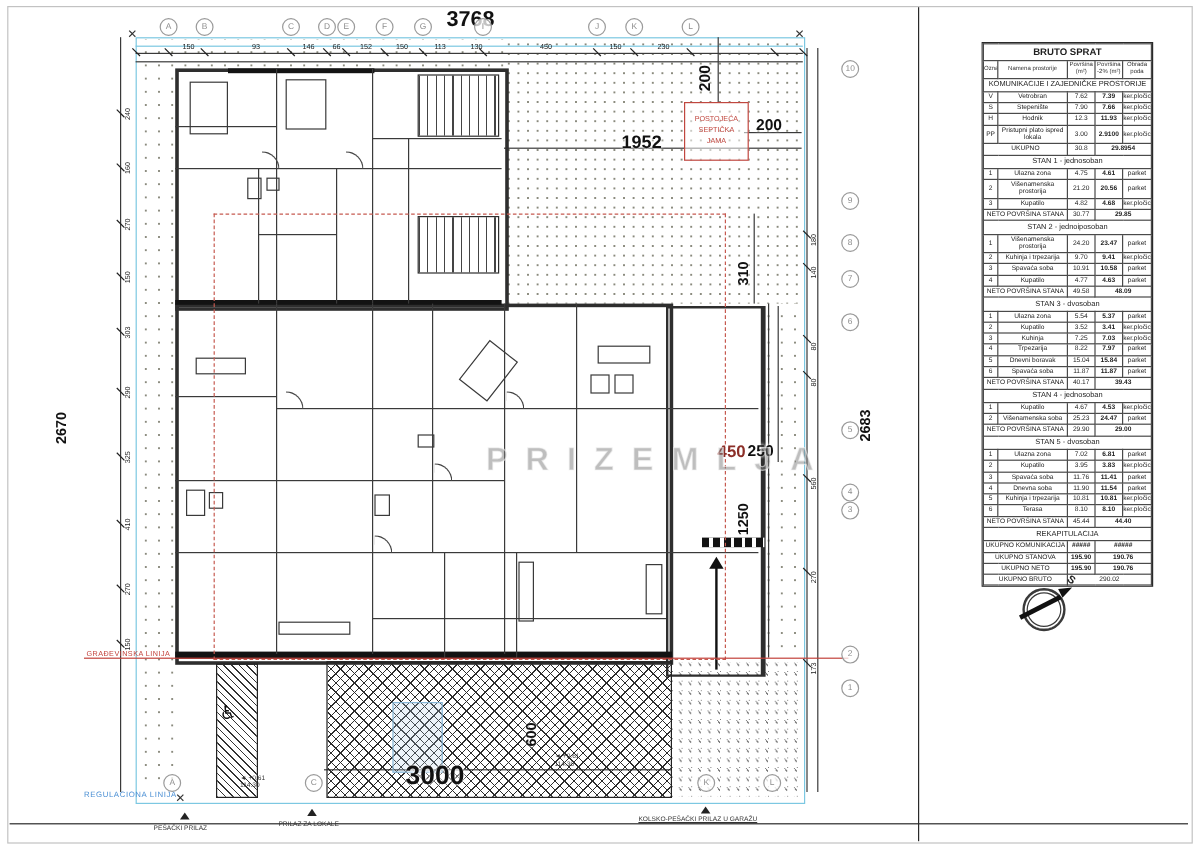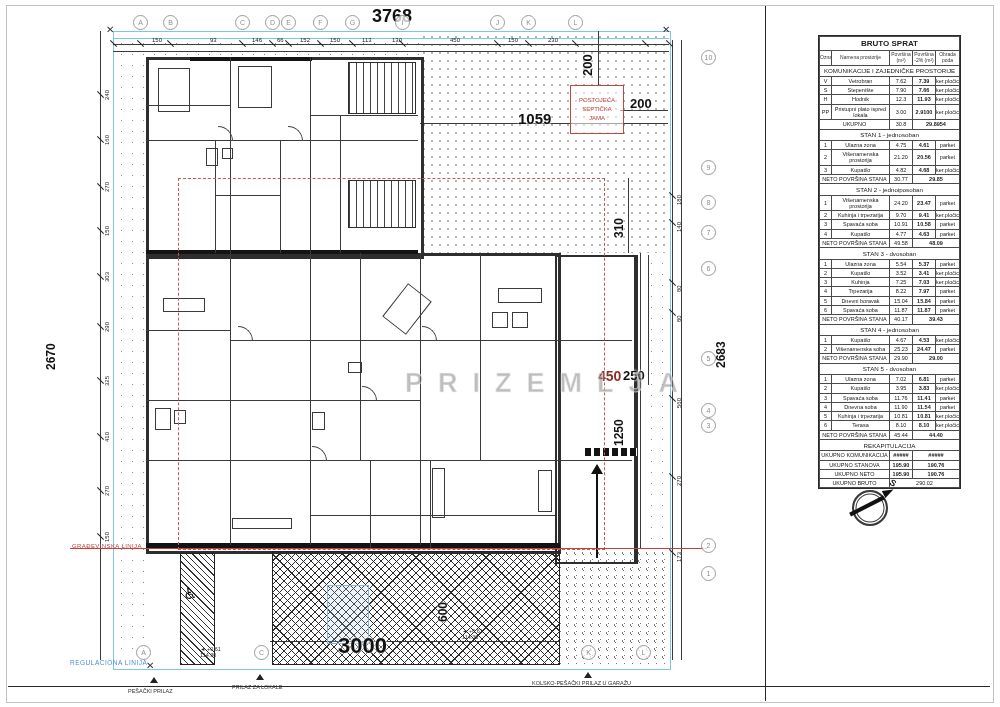--- a/index.html
+++ b/index.html
@@ -161,21 +161,21 @@
   <div class="abs septic" style="left:570px;top:85px;width:52px;height:47px;">
     <span>POSTOJEĆA</span>
     <span>SEPTIČKA</span>
     <span>JAMA</span>
   </div>
 
   <div class="abs big" style="left:372px;top:6px;font-size:18px;">3768</div>
   <div class="abs big" style="left:338px;top:633px;font-size:22px;">3000</div>
   <div class="abs big" style="left:44px;top:370px;font-size:12px;transform:rotate(-90deg);transform-origin:left top;">2670</div>
   <div class="abs big" style="left:714px;top:368px;font-size:12px;transform:rotate(-90deg);transform-origin:left top;">2683</div>
-  <div class="abs big" style="left:518px;top:110px;font-size:15px;">1059</div>
+  <div class="abs big" style="left:518px;top:110px;font-size:15px;">1952</div>
   <div class="abs big" style="left:630px;top:96px;font-size:13px;">200</div>
   <div class="abs big" style="left:580px;top:76px;font-size:13px;transform:rotate(-90deg);transform-origin:left top;">200</div>
   <div class="abs big" style="left:612px;top:238px;font-size:12px;transform:rotate(-90deg);transform-origin:left top;">310</div>
   <div class="abs big" style="left:623px;top:340px;font-size:13px;margin-top:28px;">250</div>
   <div class="abs big" style="left:598px;top:368px;font-size:14px;color:#8c2f28;">450</div>
   <div class="abs big" style="left:612px;top:446px;font-size:12px;transform:rotate(-90deg);transform-origin:left top;">1250</div>
   <div class="abs big" style="left:436px;top:622px;font-size:12px;transform:rotate(-90deg);transform-origin:left top;">600</div>
 
   <div class="abs lbl-blue" style="left:70px;top:659px;">REGULACIONA LINIJA</div>
 

